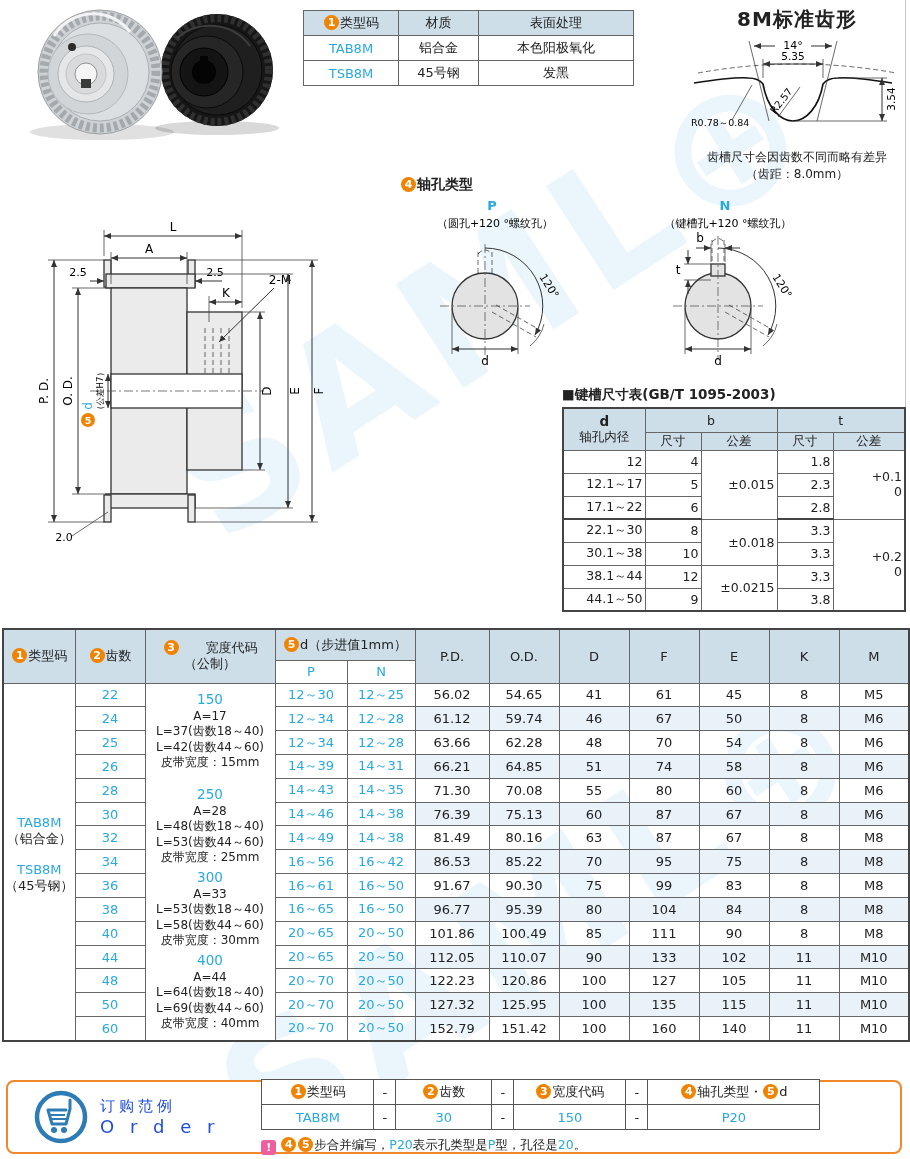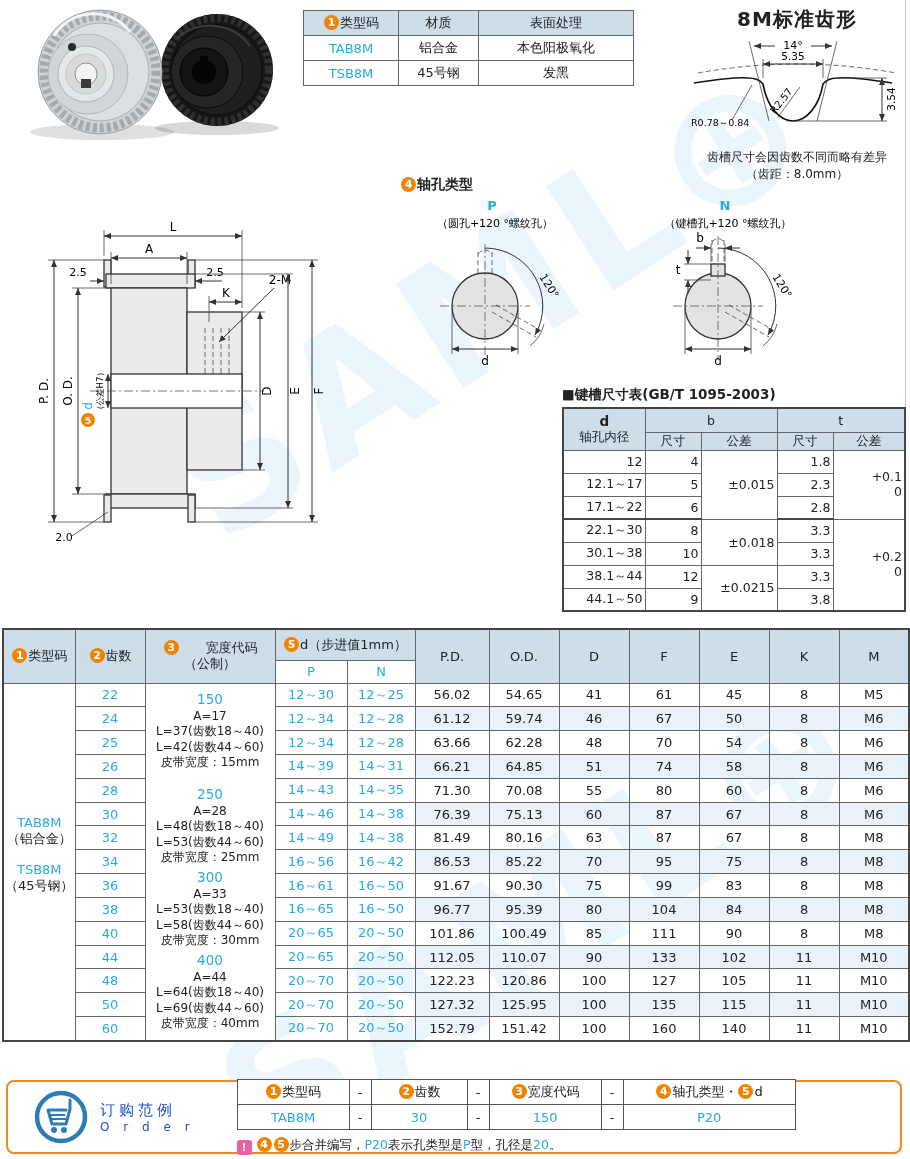--- a/index.html
+++ b/index.html
@@ -70,21 +70,21 @@
   #widthcell .wgroup:nth-child(4){ height:95px; }
 
   
   .fnotes { left:8px; top:1046px; font-size:13px; display:flex; gap:30px; white-space:nowrap; }
 
   
   .order { left:6px; top:1080px; width:896px; height:74px; border:2px solid #f0882a; border-radius:8px; background:#fff; }
   .order-inner { display:flex; align-items:center; height:100%; }
   .order-title { margin-left:10px; color:#1d4ed8; }
   .ot-cn { font-size:15px; letter-spacing:4px; }
-  .ot-en { font-size:12px; letter-spacing:5px; }
+  .ot-en { font-size:18px; letter-spacing:5px; }
   .order-main { margin-left:42px; }
   .order table { font-size:13px; }
   .order th, .order td { border:1px solid #555; height:25px; background:#fff; }
   .order-note { font-size:12.5px; margin-top:7px; }
 
   svg text { font-family:"DejaVu Sans","Liberation Sans",sans-serif; }
   .dim { stroke:#333; stroke-width:1; fill:none; }
   .thin { stroke:#444; stroke-width:0.8; fill:none; }
   .outline { stroke:#333; stroke-width:1.3; }
   .dash { stroke-dasharray:5 3; }

